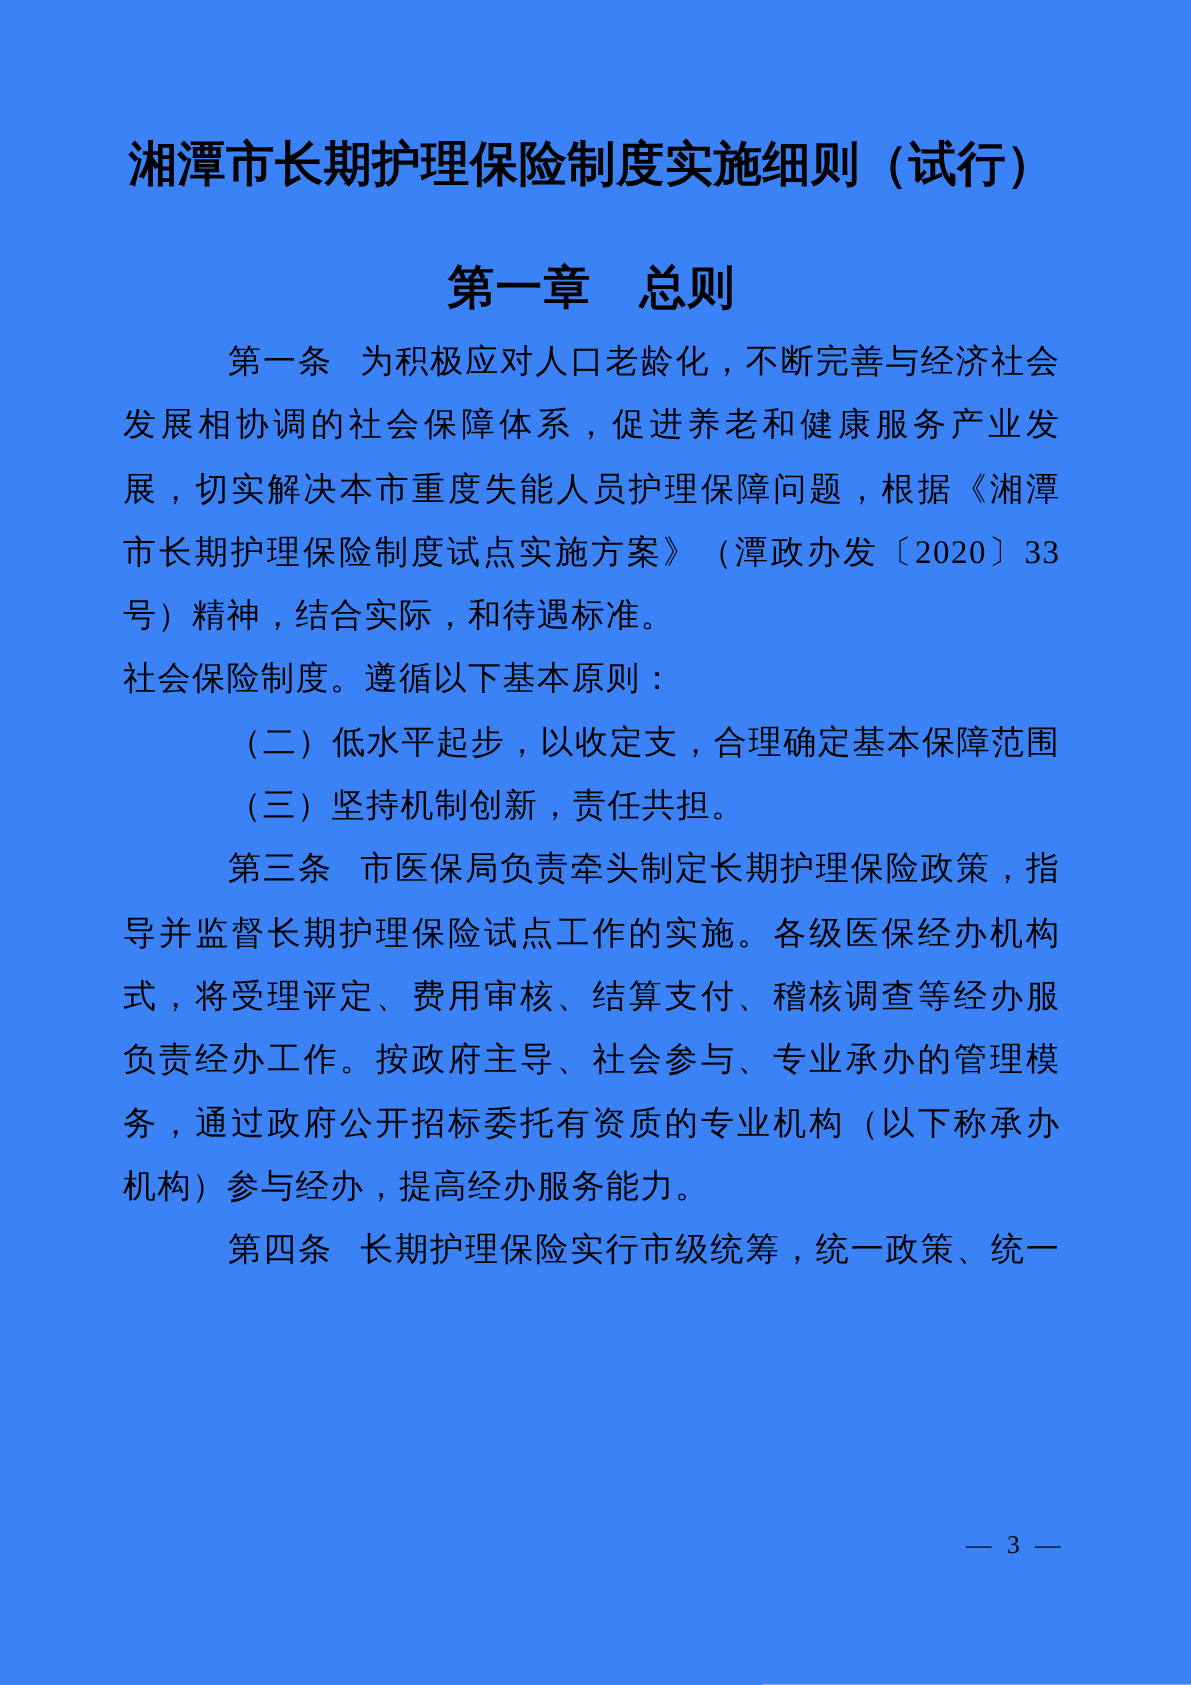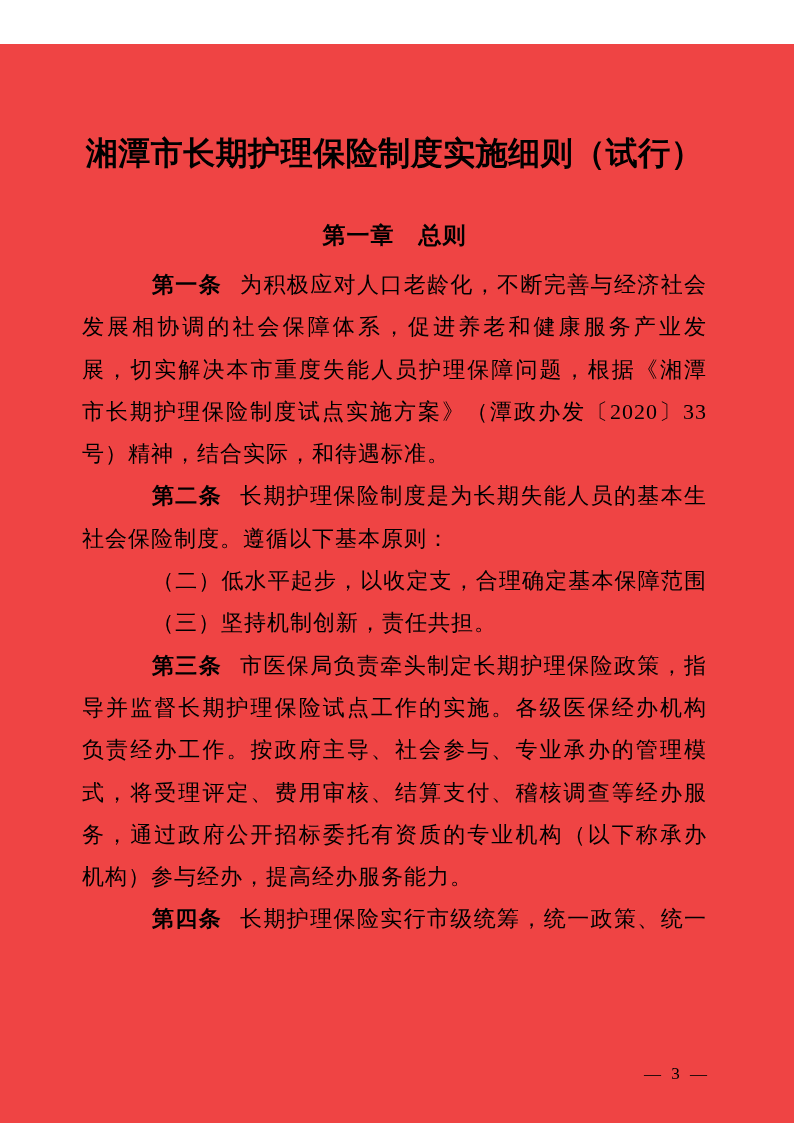--- a/index.html
+++ b/index.html
@@ -11,41 +11,40 @@
     width: 794px;
     height: 1123px;
     position: relative;
     overflow: hidden;
     font-family: "Liberation Serif", "DejaVu Serif", serif;
     color: #000000;
   }
   .page {
     position: absolute;
     inset: 0;
-    background: #ef4444;
-    margin-top: 44px;
+    background: #3b82f6;
   }
   .content {
     position: absolute;
     left: 82px;
     top: 0;
     width: 625px;
   }
   .doc-title {
     margin-top: 86px;
     font-size: 32px;
     line-height: 46px;
     font-weight: bold;
     text-align: center;
     letter-spacing: 0.5px;
     white-space: nowrap;
   }
   .chapter-heading {
     margin-top: 44px;
-    font-size: 23px;
+    font-size: 31px;
     line-height: 32px;
     font-weight: bold;
     text-align: center;
     letter-spacing: 1px;
   }
   .doc-body {
     margin-top: 12px;
   }
   .line {
     height: 42.3px;
@@ -54,21 +53,21 @@
     letter-spacing: 1px;
   }
   .line.justify {
     text-align: justify;
     text-align-last: justify;
   }
   .line.indent {
     text-indent: 70px;
   }
   .article-no {
-    font-weight: bold;
+    font-weight: normal;
     margin-right: 18px;
   }
   .page-number {
     position: absolute;
     top: 1018px;
     right: 84px;
     font-size: 17px;
     line-height: 24px;
     letter-spacing: 3px;
     white-space: nowrap;
@@ -89,38 +88,37 @@
       <div class="line indent justify"><span class="article-no">第一条</span><span>为积极应对人口老龄化，不断完善与经济社会</span></div>
 
       <div class="line justify"><span>发展相协调的社会保障体系，促进养老和健康服务产业发</span></div>
 
       <div class="line justify"><span>展，切实解决本市重度失能人员护理保障问题，根据《湘潭</span></div>
 
       <div class="line justify"><span>市长期护理保险制度试点实施方案》（潭政办发〔2020〕33</span></div>
 
       <div class="line"><span>号）精神，结合实际，和待遇标准。</span></div>
 
-      <div class="line indent justify"><span class="article-no">第二条</span><span>长期护理保险制度是为长期失能人员的基本生</span></div>
 
 
       <div class="line"><span>社会保险制度。遵循以下基本原则：</span></div>
 
 
       <div class="line indent justify"><span>（二）低水平起步，以收定支，合理确定基本保障范围</span></div>
 
 
       <div class="line indent"><span>（三）坚持机制创新，责任共担。</span></div>
 
       <div class="line indent justify"><span class="article-no">第三条</span><span>市医保局负责牵头制定长期护理保险政策，指</span></div>
 
       <div class="line justify"><span>导并监督长期护理保险试点工作的实施。各级医保经办机构</span></div>
 
+      <div class="line justify"><span>式，将受理评定、费用审核、结算支付、稽核调查等经办服</span></div>
+
       <div class="line justify"><span>负责经办工作。按政府主导、社会参与、专业承办的管理模</span></div>
-
-      <div class="line justify"><span>式，将受理评定、费用审核、结算支付、稽核调查等经办服</span></div>
 
       <div class="line justify"><span>务，通过政府公开招标委托有资质的专业机构（以下称承办</span></div>
 
       <div class="line"><span>机构）参与经办，提高经办服务能力。</span></div>
 
       <div class="line indent justify"><span class="article-no">第四条</span><span>长期护理保险实行市级统筹，统一政策、统一</span></div>
 
     </div>
   </div>
 

